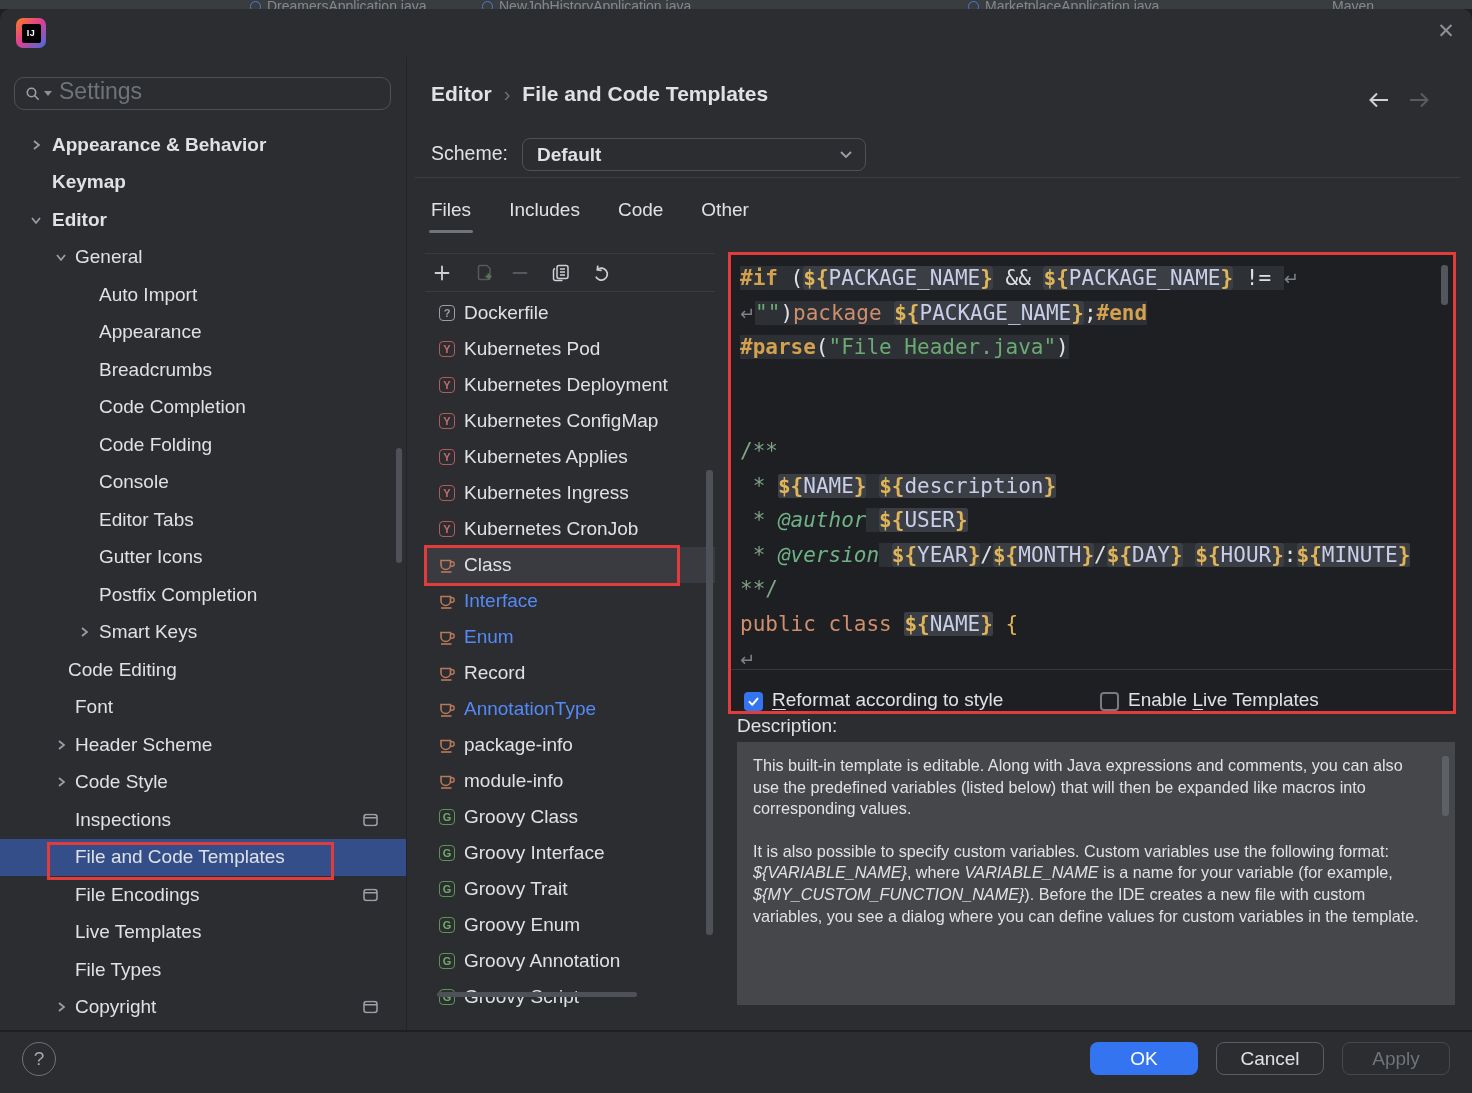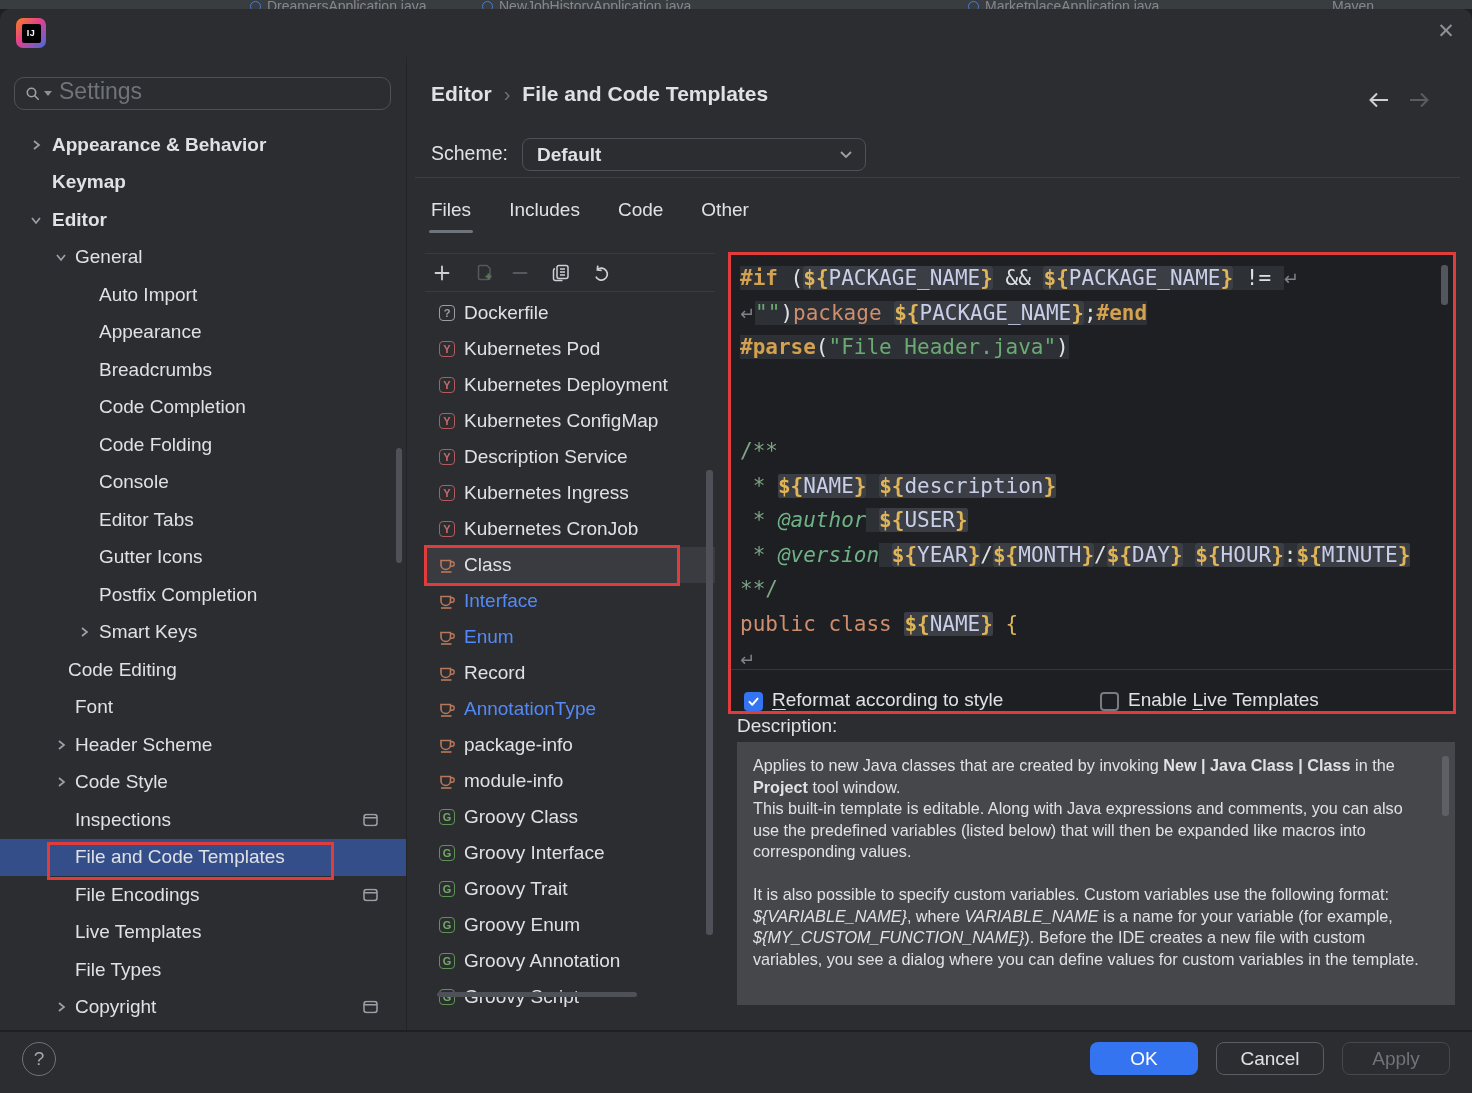--- a/index.html
+++ b/index.html
@@ -372,21 +372,21 @@
           <div class="tpl-row">
             <span class="ficon">
               <span class="sq-ic" style="border-color:#b05c5c;color:#c86a6a;">Y</span>
             </span>
             <span>Kubernetes ConfigMap</span>
           </div>
           <div class="tpl-row">
             <span class="ficon">
               <span class="sq-ic" style="border-color:#b05c5c;color:#c86a6a;">Y</span>
             </span>
-            <span>Description Service</span>
+            <span>Kubernetes Applies</span>
           </div>
           <div class="tpl-row">
             <span class="ficon">
               <span class="sq-ic" style="border-color:#b05c5c;color:#c86a6a;">Y</span>
             </span>
             <span>Kubernetes Ingress</span>
           </div>
           <div class="tpl-row">
             <span class="ficon">
               <span class="sq-ic" style="border-color:#b05c5c;color:#c86a6a;">Y</span>
@@ -532,21 +532,20 @@
           <div class="opt" style="left: 369px;">
             <span class="cbox off"></span>
             <span class="lbl">Enable <u>L</u>ive Templates</span>
           </div>
         </div>
     </div>
 
     <div id="desc-label">Description:</div>
     <div id="desc-panel">
       <div id="desc-content">
-          <p><span>Applies to new Java classes that are created by invoking </span><span style="font-weight: bold;">New | Java Class | Class</span><span> in the </span><span style="font-weight: bold;">Project</span><span> tool window.</span></p>
           <p><span>This built-in template is editable. Along with Java expressions and comments, you can also use the predefined variables (listed below) that will then be expanded like macros into corresponding values.</span></p>
           <p class="spaced"><span>It is also possible to specify custom variables. Custom variables use the following format: </span><span style="font-style: italic;">${VARIABLE_NAME}</span><span>, where </span><span style="font-style: italic;">VARIABLE_NAME</span><span> is a name for your variable (for example, </span><span style="font-style: italic;">${MY_CUSTOM_FUNCTION_NAME}</span><span>). Before the IDE creates a new file with custom variables, you see a dialog where you can define values for custom variables in the template.</span></p>
         </div>
       <div id="desc-scroll"></div>
     </div>
 
     <div id="footer-sep"></div>
     <div id="help-btn">?</div>
     <div id="footer-buttons">
         <div class="btn primary" style="left: 1090px;">OK</div>

